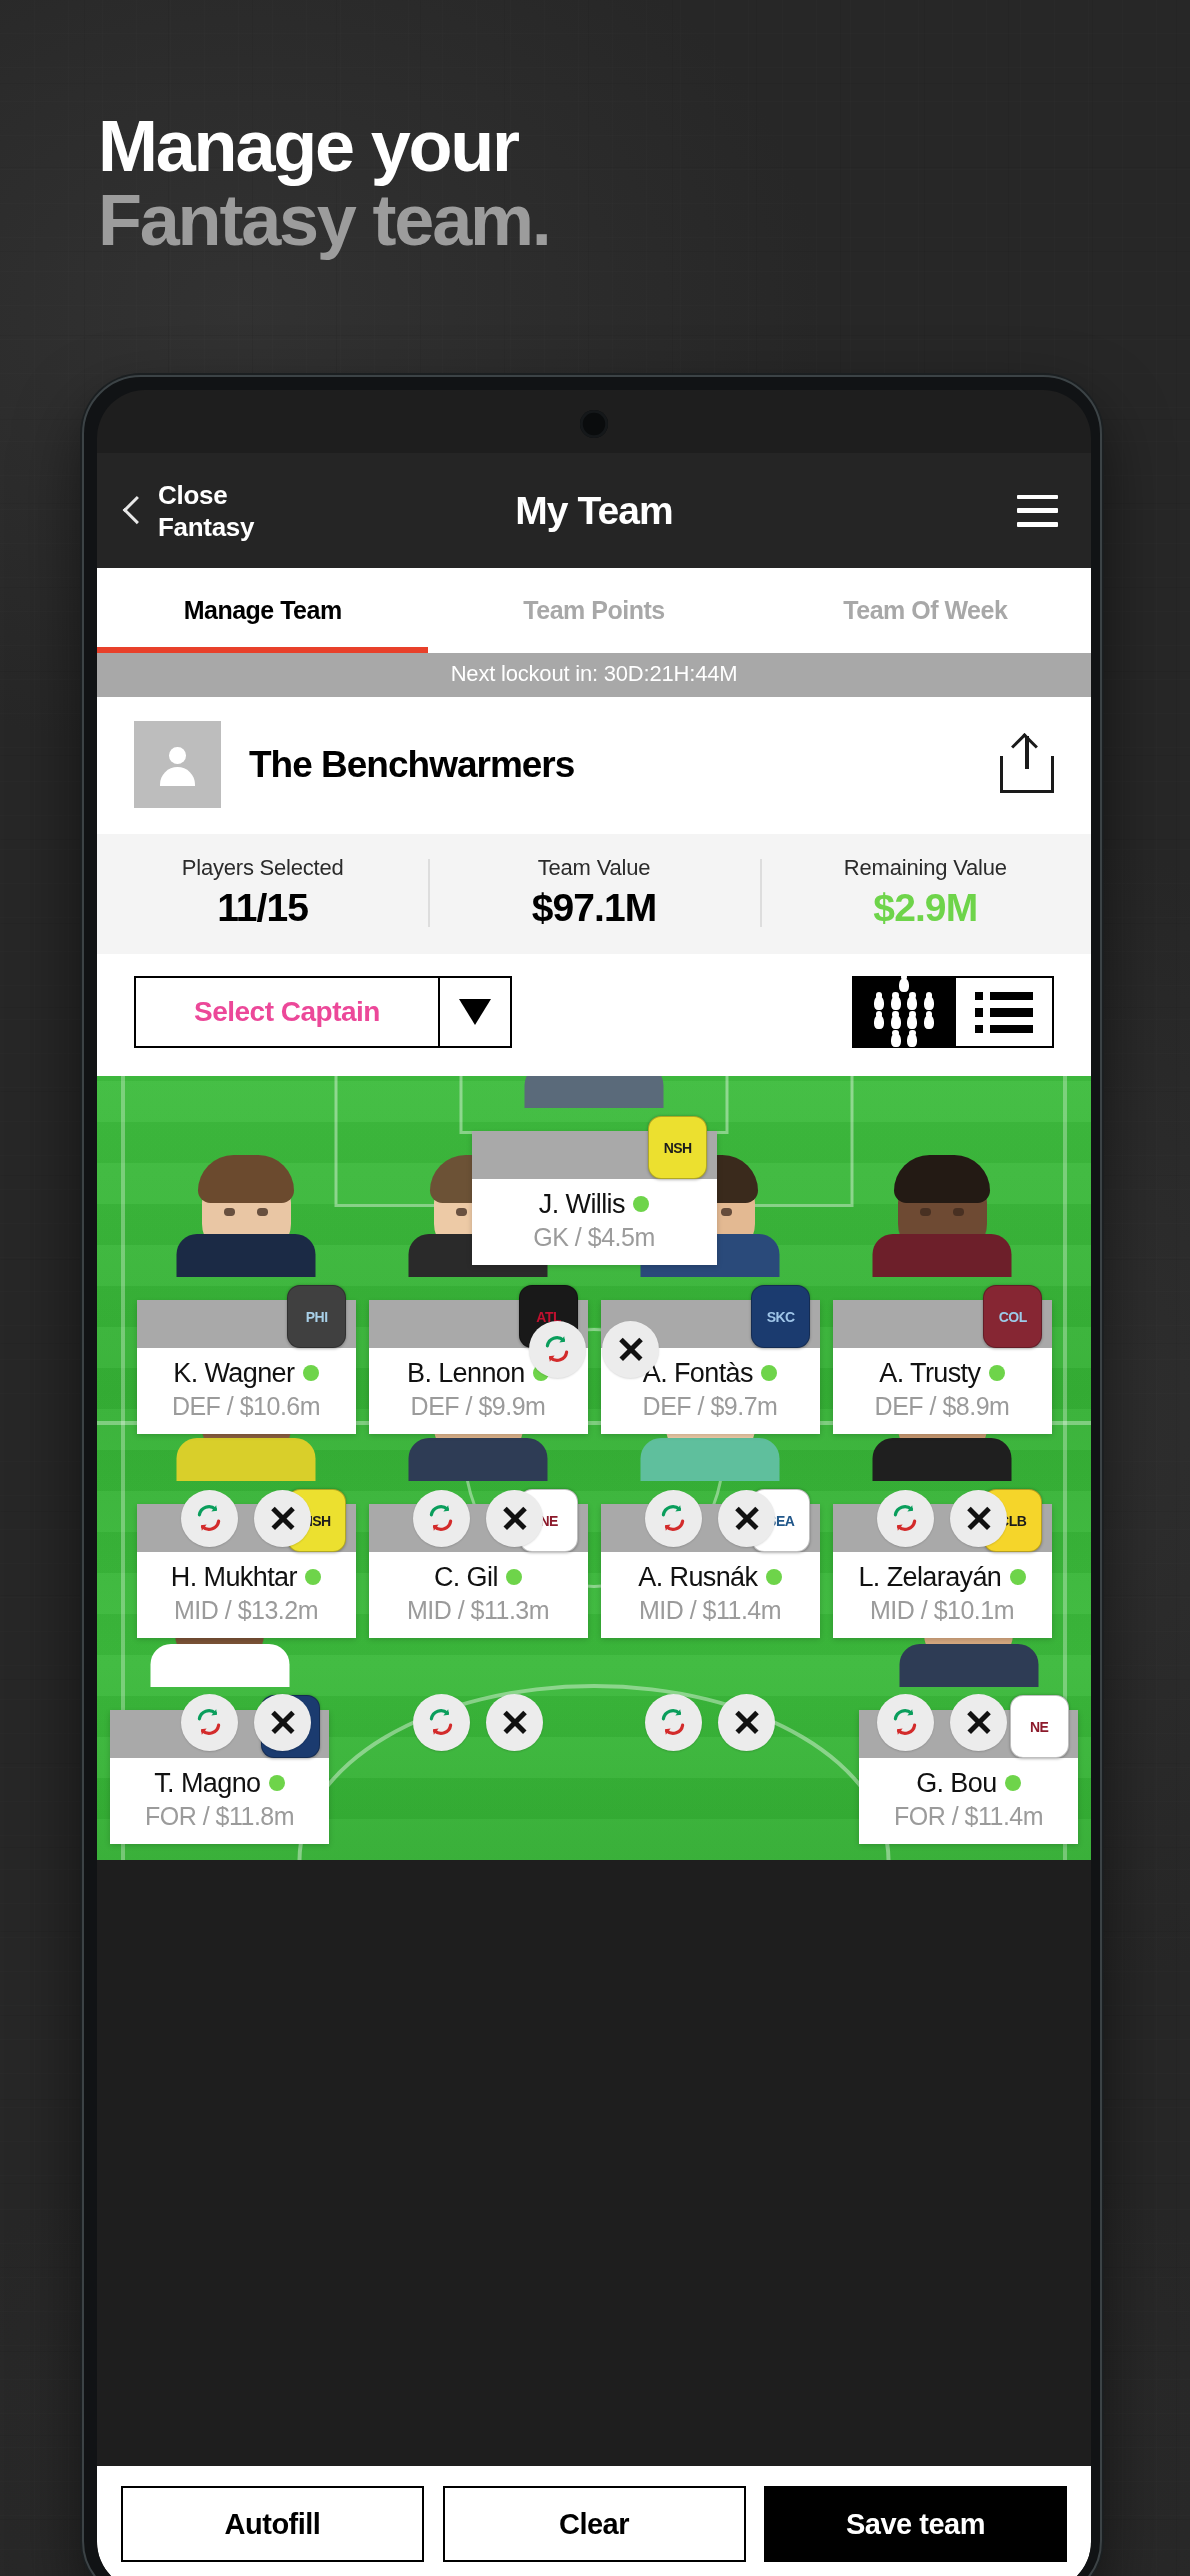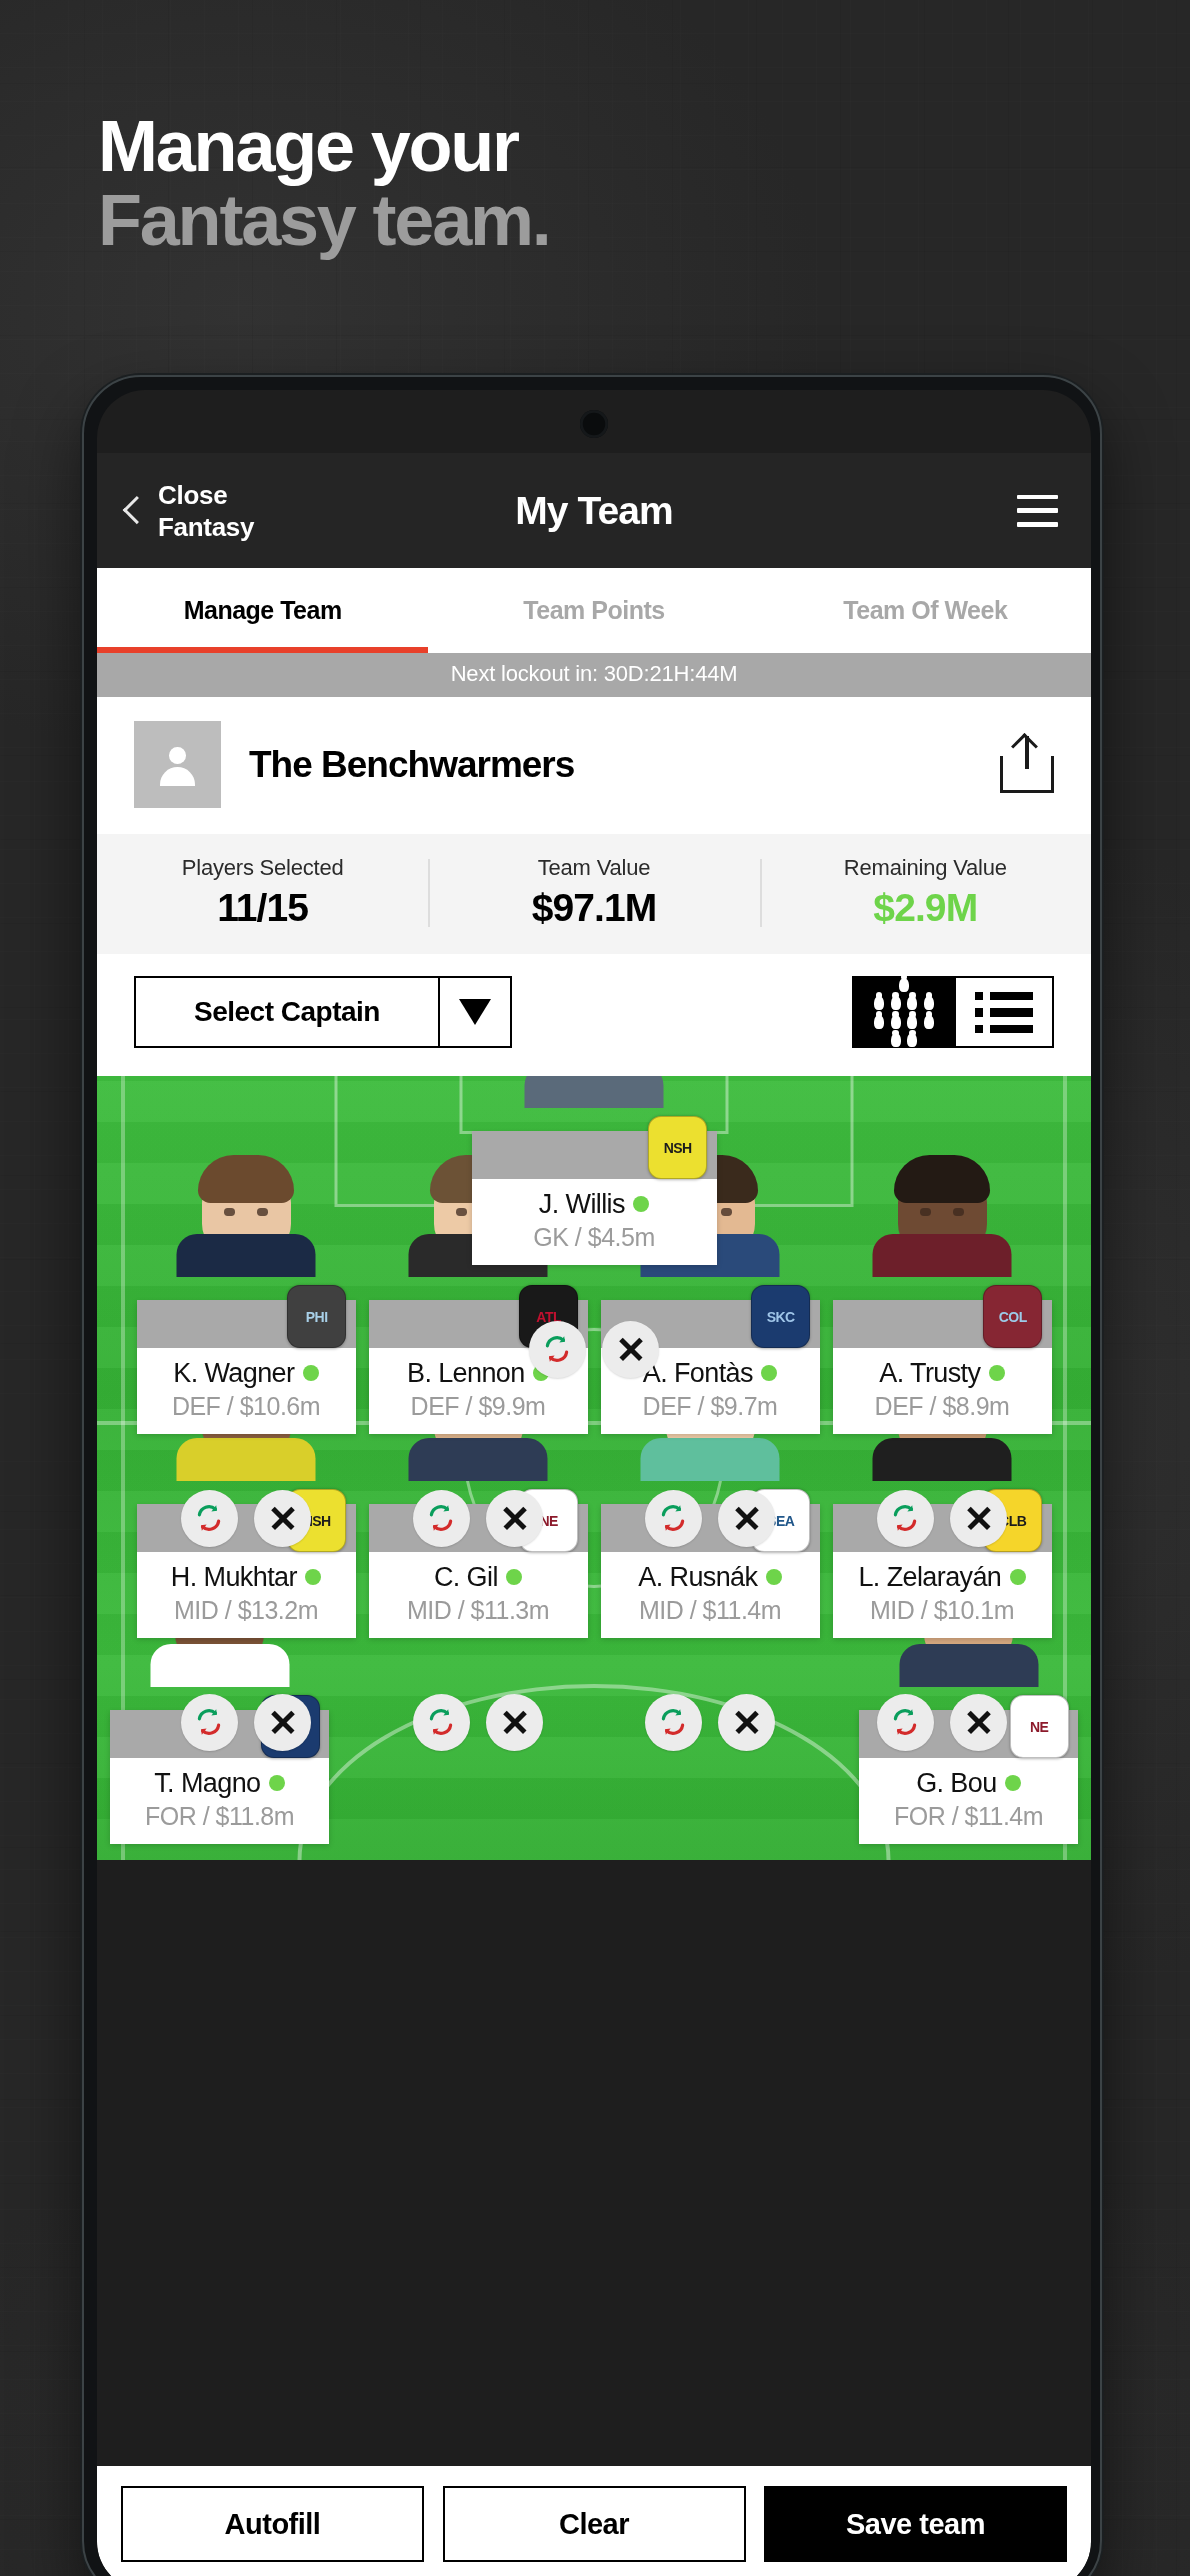--- a/index.html
+++ b/index.html
@@ -254,21 +254,21 @@
   #captain-select {
     display: flex;
     border: 2.8px solid #000000;
     height: 72px;
     width: 378px;
     cursor: pointer;
   }
   #captain-text {
     flex: 1;
     display: flex; align-items: center; justify-content: center;
-    font-size: 28px; font-weight: 700; color: #000000; letter-spacing: -0.5px; text-align: right;
+    font-size: 28px; font-weight: 700; color: #ec4899; letter-spacing: -0.5px; text-align: right;
   }
   #captain-caret {
     width: 72px;
     border-left: 2.8px solid #000000;
     display: flex; align-items: center; justify-content: center;
   }
   #captain-caret i {
     width: 0; height: 0;
     border-left: 16.7px solid transparent;
     border-right: 16.7px solid transparent;

